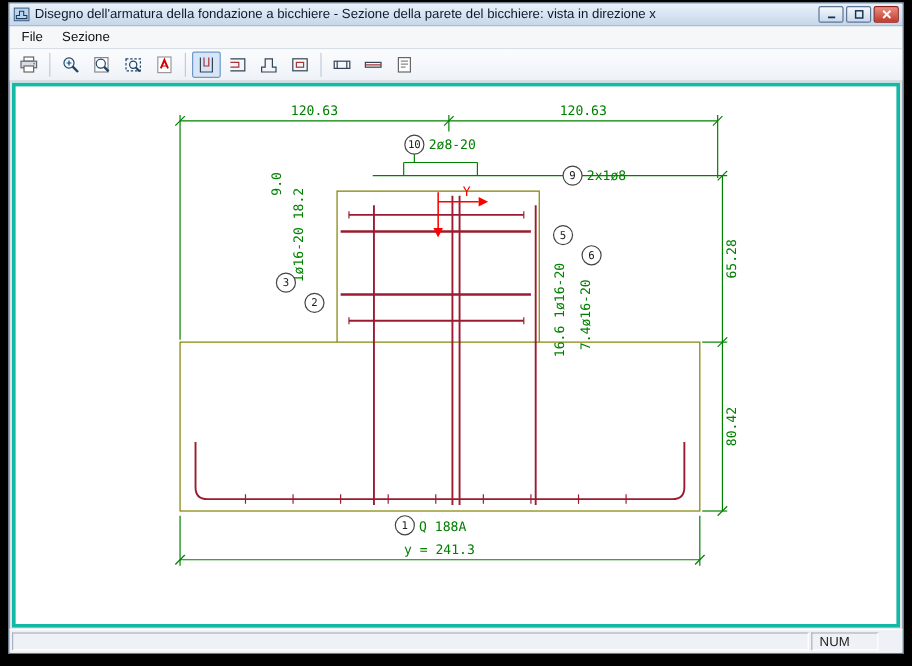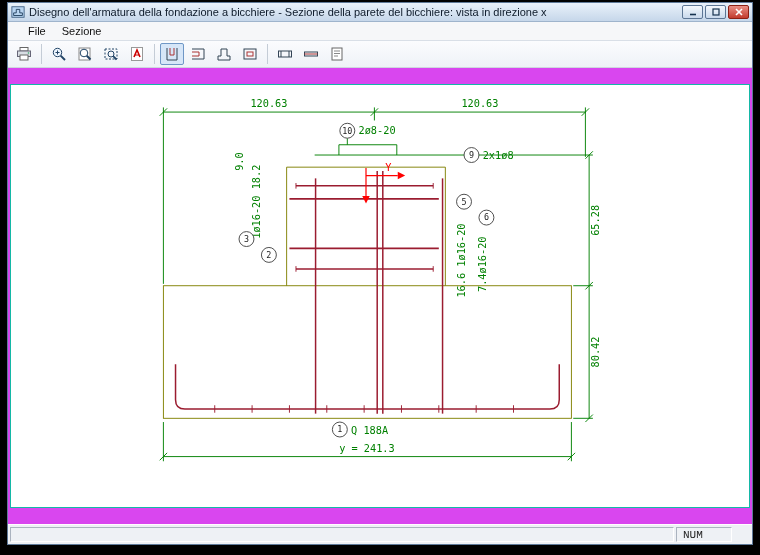--- a/index.html
+++ b/index.html
@@ -1,63 +1,63 @@
 <!DOCTYPE html>
 <html><head>
 <meta charset="utf-8">
 <style>
   * { margin:0; padding:0; box-sizing:border-box; }
   html,body { width:760px; height:555px; background:#000; overflow:hidden;
               font-family:"Liberation Sans", sans-serif; }
   body { position:relative; }
 
   .window { position:absolute; left:7px; top:2px; width:746px; height:543px;
-            background:#d946ef; border:1px solid #5f7a99; display:flex; flex-direction:column; }
+            background:#e5e5e5; border:1px solid #5f7a99; display:flex; flex-direction:column; }
 
   
   .titlebar { height:19px; display:flex; align-items:center; padding:0 3px;
               background:linear-gradient(#e9f1fa, #c6d7ea);
               border-bottom:1px solid #9fb4cc; }
   .title-icon { width:14px; height:14px; margin-right:4px; flex:0 0 auto; }
   .title-text { font-size:11px; color:#0d1a2a; white-space:nowrap; overflow:hidden;
                 text-overflow:ellipsis; flex:1; }
   .win-buttons { display:flex; gap:2px; margin-left:6px; }
   .win-btn { width:21px; height:14px; display:flex; align-items:center; justify-content:center;
              border:1px solid #5d7694; border-radius:2px;
              background:linear-gradient(#f4f8fc,#c9d9ec); cursor:pointer; }
   .win-btn.close { background:linear-gradient(#e98f85,#c23b2e); border-color:#8c2014; }
   .win-btn svg { width:10px; height:10px; display:block; }
 
   
   .menubar { height:19px; background:#f6f7f9; border-bottom:1px solid #d9dfe7;
-             display:flex; align-items:stretch; padding-left:12px; }
+             display:flex; align-items:stretch; padding-left:2px; }
   .menu-item { font-size:11px; color:#111; padding:3px 8px 0 8px; cursor:default; }
 
   
   .toolbar { height:27px; background:linear-gradient(#fbfcfe,#eef2f7);
              border-bottom:1px solid #cfd6df; display:flex; align-items:center;
              padding:0 4px; gap:2px; }
   .tb-btn { width:24px; height:22px; border:1px solid transparent; background:transparent;
             display:flex; align-items:center; justify-content:center; border-radius:2px; cursor:pointer; }
   .tb-btn.active { border-color:#6f97c6; background:#d6e6f8; }
   .tb-btn svg { width:16px; height:16px; display:block; }
   .tb-sep { width:1px; height:20px; background:#c4ccd6; margin:0 3px; }
 
   
-  .canvas { flex:1; margin:16px 2px; background:#ffffff; border:1px solid #14b8a6;
+  .canvas { flex:1; margin:1px 2px; background:#ffffff; border:3px solid #14b8a6;
             overflow:hidden; position:relative;text-align:center; }
   .canvas svg { display:block; width:100%; height:100%; }
 
   .dimtext { font-family:"DejaVu Sans Mono", monospace; font-size:11px; fill:#008000; }
   .callnum { font-family:"DejaVu Sans Mono", monospace; font-size:9px; fill:#222; }
   .axislbl { font-family:"DejaVu Sans Mono", monospace; font-size:11px; fill:#ff0000; }
 
   
   .statusbar { height:20px; background:#eef1f5; border-top:1px solid #ffffff;
-               display:flex; align-items:stretch; padding:2px 2px; gap:2px; font-size:11px; color:#222;font-family:Liberation Mono, monospace; }
+               display:flex; align-items:stretch; padding:2px 2px; gap:2px; font-size:11px; color:#222; }
   .status-panel { border:1px solid; border-color:#aab3bf #fff #fff #aab3bf; padding:1px 6px; }
   .status-main { flex:1; }
   .status-num { width:56px; text-align:left; }
   .status-grip { width:16px; border:none; }
 </style>
 </head>
 <body>
 
 <div class="window">
 

